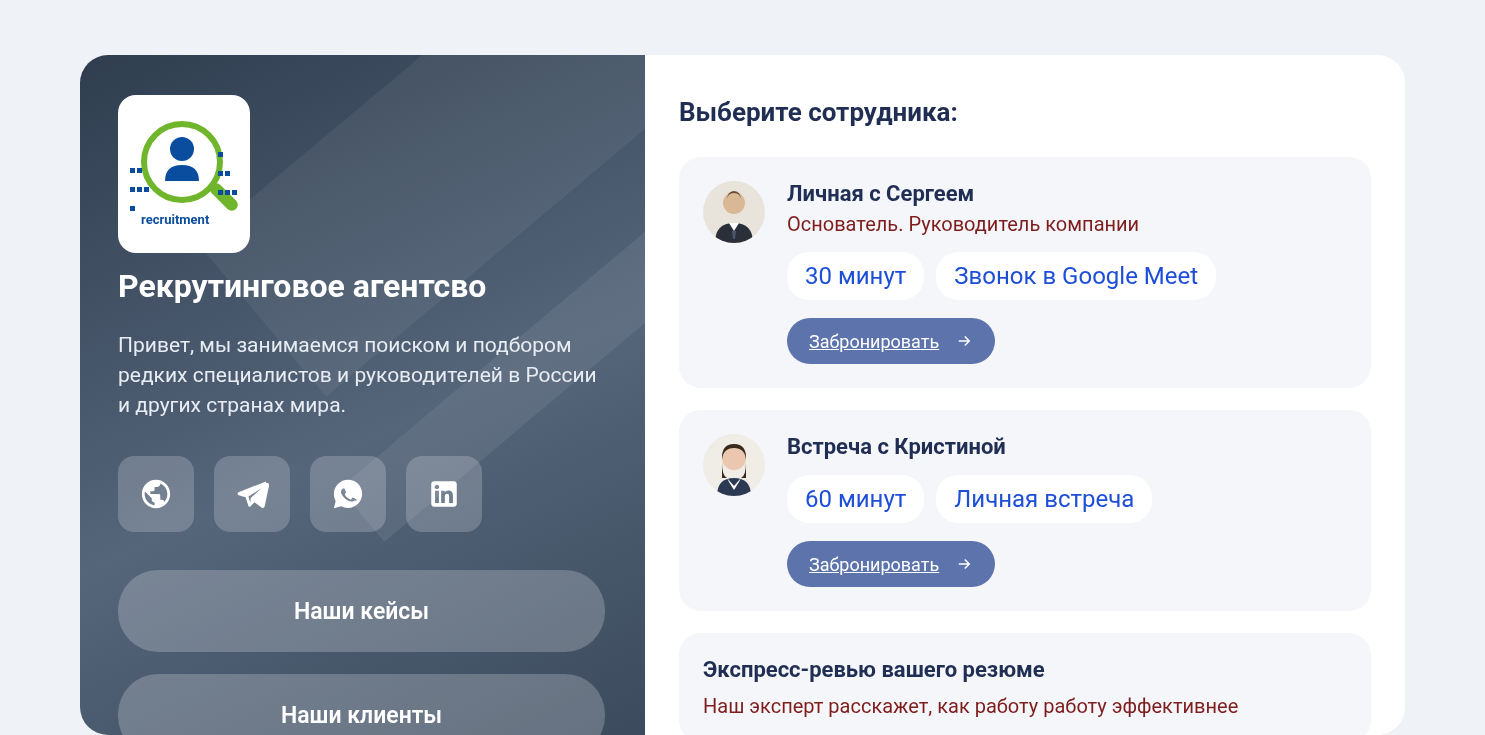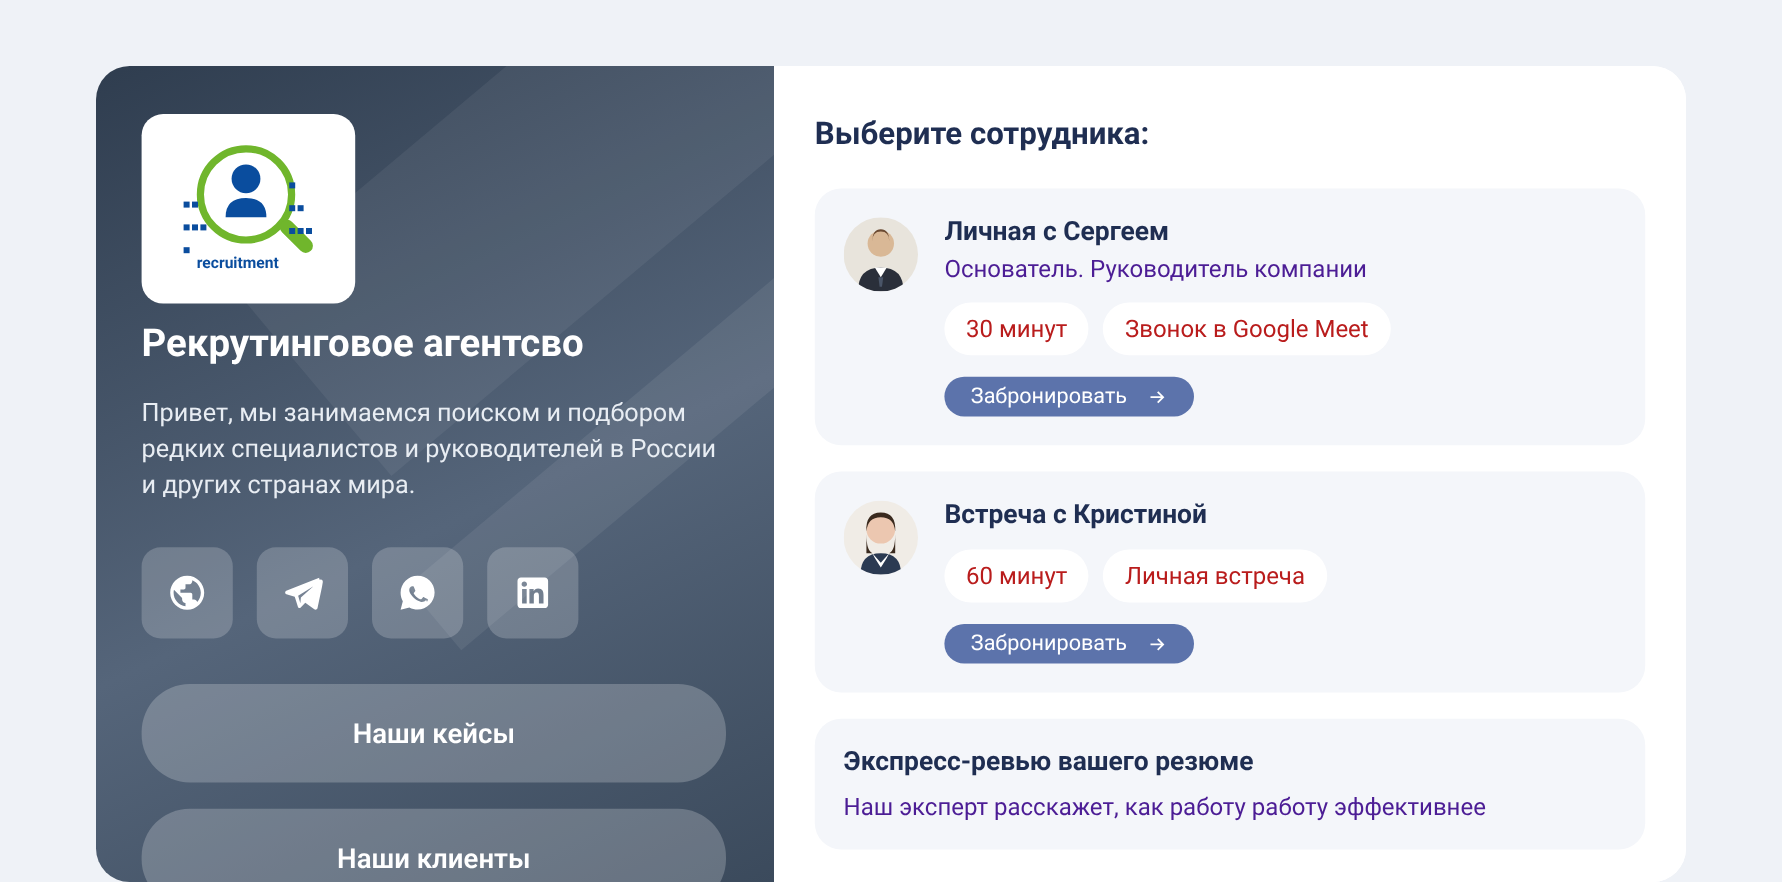--- a/index.html
+++ b/index.html
@@ -44,21 +44,21 @@
   content: "";
   position: absolute;
   width: 700px;
   height: 70px;
   background: rgba(255,255,255,0.07);
   transform: rotate(-40deg);
   top: 200px;
   left: 200px;
 }
 .logo-box {
-  width: 178px;
+  width: 132px;
   height: 158px;
   background: #fff;
   border-radius: 18px;
   display: flex;
   align-items: center;
   justify-content: center;
   position: relative;
   z-index: 2;
 }
 .logo-inner {
@@ -202,49 +202,50 @@
   flex-shrink: 0;
   overflow: hidden;
 }
 .card-body { flex: 1; }
 .card-title {
   color: #1f2e52;
   font-size: 22px;
   font-weight: 700;
 }
 .card-sub {
-  color: #4c1d95;
+  color: #7f1d1d;
   font-size: 20px;
   margin-top: 6px;
 }
 .pills {
   display: flex;
   gap: 12px;
   margin-top: 16px;
 }
 .pill {
   background: #fff;
   border-radius: 22px;
   padding: 10px 18px;
-  color: #b91c1c;
-  font-size: 20px;
+  color: #1d4ed8;
+  font-size: 24px;
 }
 .book-btn {
   margin-top: 18px;
   background: #5c73ab;
   color: #fff;
   border-radius: 28px;
-  height: 33px;
+  height: 46px;
   padding: 0 22px;
   display: inline-flex;
   align-items: center;
   gap: 16px;
   font-size: 18px;
   cursor: pointer;
   border: none;
+  text-decoration: underline;
 }
 .book-btn svg {
   width: 18px;
   height: 18px;
   stroke: #fff;
   stroke-width: 2;
   fill: none;
 }
 .card-simple .card-title { margin-bottom: 12px; }
 </style>

